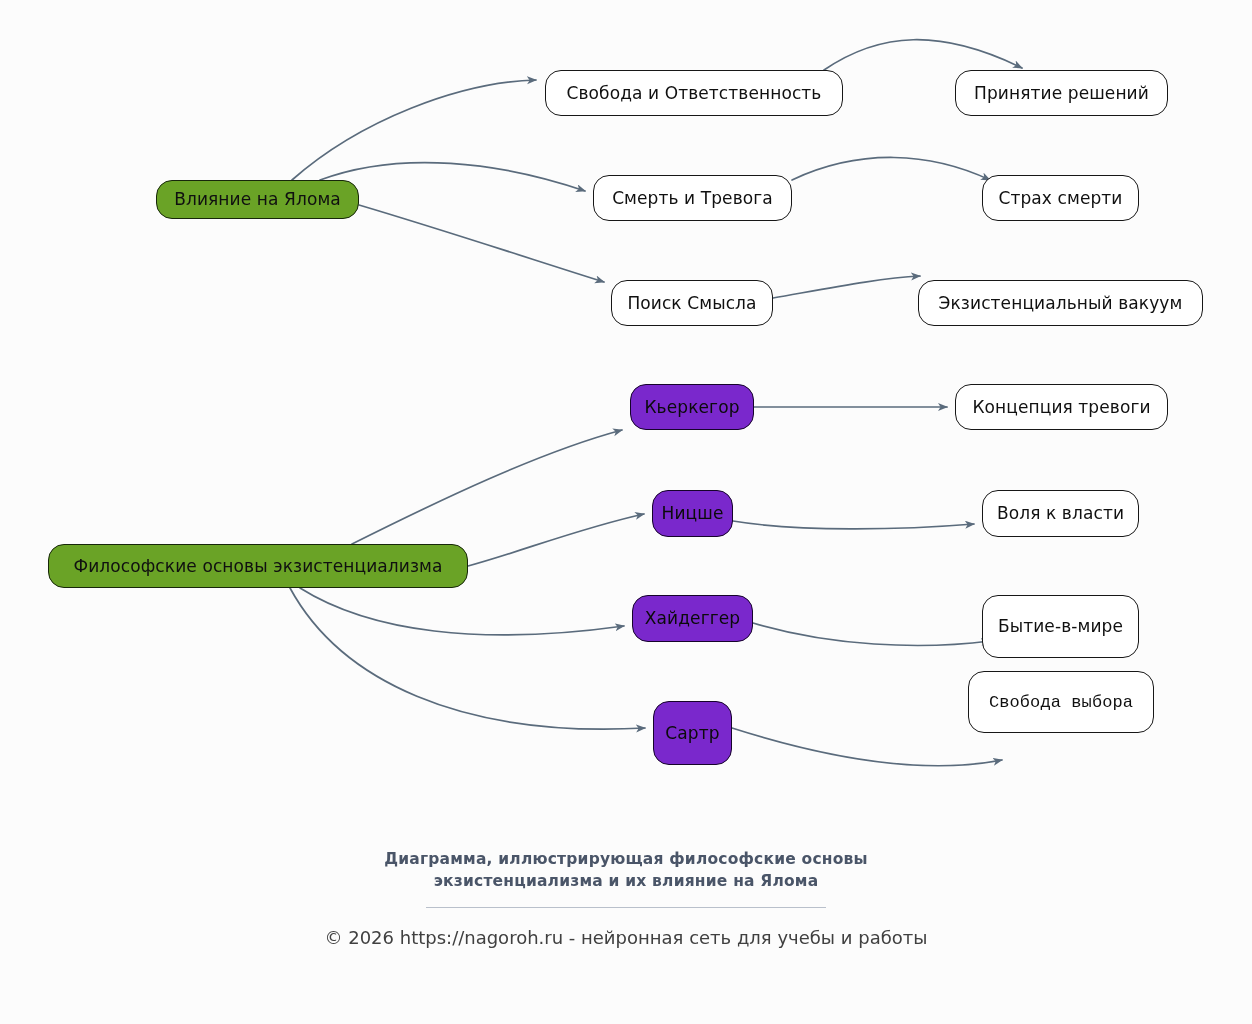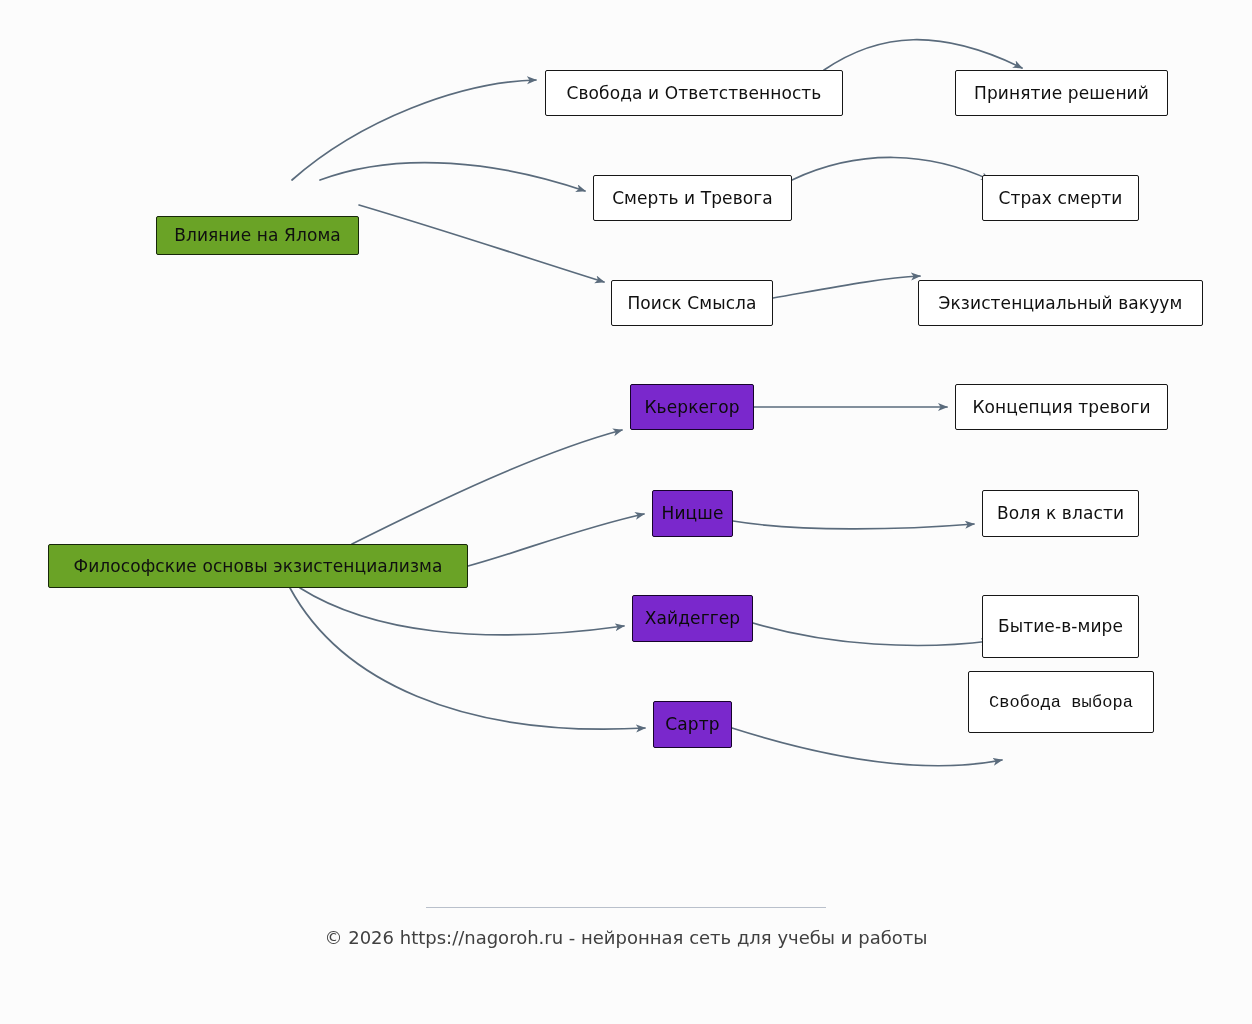--- a/index.html
+++ b/index.html
@@ -23,21 +23,21 @@
     width: 1252px;
     height: 1024px;
     pointer-events: none;
   }
   .node {
     position: absolute;
     box-sizing: border-box;
     display: flex;
     align-items: center;
     justify-content: center;
-    border-radius: 2px;
+    border-radius: 16px;
     border: 1.4px solid #111111;
     background: #ffffff;
     color: #101010;
     font-size: 17px;
     line-height: 1;
     white-space: nowrap;
     letter-spacing: 0.1px;
   }
   .node.green {
     background: #6aa326;
@@ -107,21 +107,21 @@
         <path d="M 300,588 C 370,632 480,646 624,626"></path>
         <path d="M 290,588 C 340,680 460,738 645,728"></path>
         <path d="M 754,407 L 947,407"></path>
         <path d="M 733,521 C 800,532 900,530 974,524"></path>
         <path d="M 753,623 C 830,646 920,650 990,641"></path>
         <path d="M 732,728 C 820,756 920,776 1002,760"></path>
       </g>
   </svg>
 
   <div id="node-group">
-      <div class="node green" style="left: 156px; top: 180px; width: 203px; height: 39px; margin-top: 36px;">
+      <div class="node green" style="left: 156px; top: 180px; width: 203px; height: 39px;">
         <span>Влияние на Ялома</span>
       </div>
       <div class="node plain" style="left: 545px; top: 70px; width: 298px; height: 46px;">
         <span>Свобода и Ответственность</span>
       </div>
       <div class="node plain" style="left: 955px; top: 70px; width: 213px; height: 46px;">
         <span>Принятие решений</span>
       </div>
       <div class="node plain" style="left: 593px; top: 175px; width: 199px; height: 46px;">
         <span>Смерть и Тревога</span>
@@ -149,26 +149,30 @@
       </div>
       <div class="node plain" style="left: 982px; top: 490px; width: 157px; height: 47px;">
         <span>Воля к власти</span>
       </div>
       <div class="node purple" style="left: 632px; top: 595px; width: 121px; height: 47px;">
         <span>Хайдеггер</span>
       </div>
       <div class="node plain" style="left: 982px; top: 595px; width: 157px; height: 63px;">
         <span>Бытие-в-мире</span>
       </div>
-      <div class="node purple" style="left: 653px; top: 701px; width: 79px; height: 47px; justify-content: center;">
+      <div class="node purple" style="left: 653px; top: 701px; width: 79px; height: 64px; justify-content: center;">
         <span>Сартр</span>
       </div>
       <div class="node plain" style="left: 968px; top: 671px; width: 186px; height: 62px; font-family: Liberation Mono, monospace;">
         <span>Свобода выбора</span>
       </div>
     </div>
 
+  <div id="caption">
+    <div>Диаграмма, иллюстрирующая философские основы</div>
+    <div>экзистенциализма и их влияние на Ялома</div>
+  </div>
 
   <div id="caption-rule"></div>
 
   <div id="footer">© 2026 https://nagoroh.ru - нейронная сеть для учебы и работы</div>
 
 </div>
 
 </body></html>

